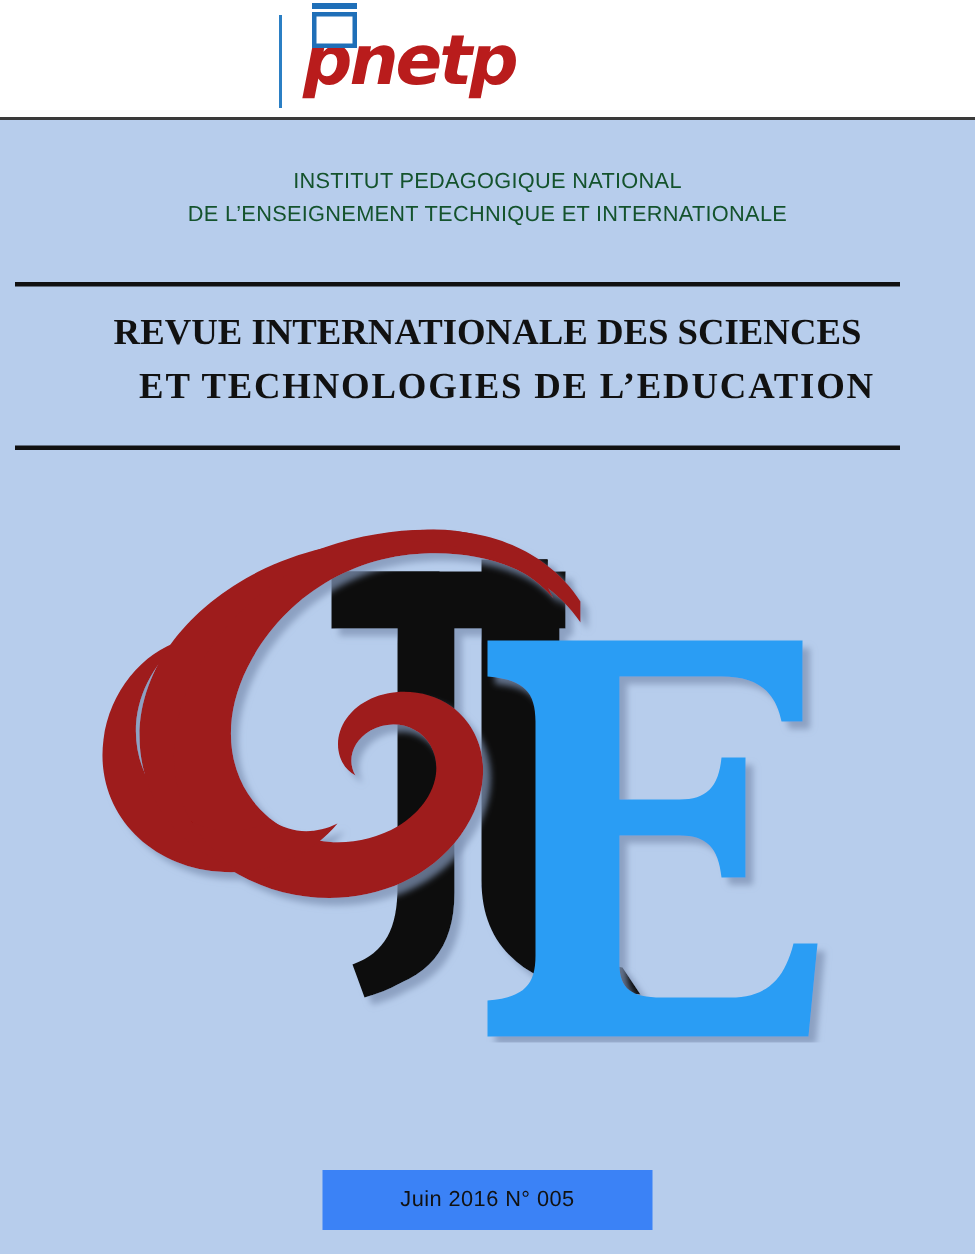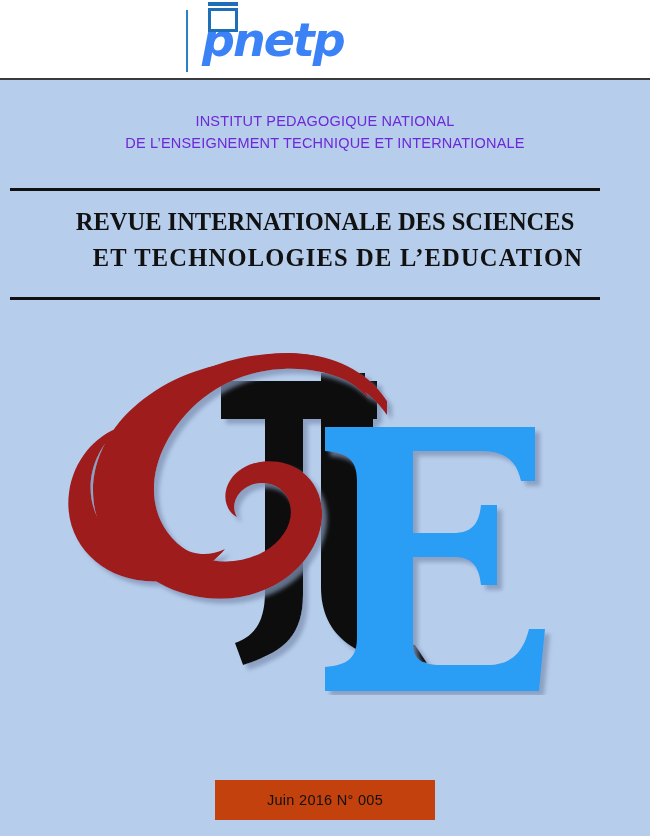--- a/index.html
+++ b/index.html
@@ -40,21 +40,21 @@
   }
   .logo-text {
     position: absolute;
     left: 16px;
     top: 8px;
     font-family: "DejaVu Sans", sans-serif;
     font-weight: bold;
     font-style: italic;
     font-size: 46px;
     letter-spacing: -2px;
-    color: #3b82f6;
+    color: #b91c1c;
     line-height: 52px;
     white-space: nowrap;
   }
   .logo-box {
     position: absolute;
     left: 22px;
     top: 2px;
     width: 30px;
     height: 24px;
     border: 3px solid #1f6fb8;
@@ -80,21 +80,21 @@
   }
 
   .institute {
     position: absolute;
     left: 0;
     top: 30px;
     width: 650px;
     text-align: center;
     font-size: 14.5px;
     line-height: 22px;
-    color: #6d28d9;
+    color: #14532d;
     letter-spacing: 0.2px;
   }
 
   .rule {
     position: absolute;
     left: 10px;
     width: 590px;
     height: 3px;
     background: #111111;
   }
@@ -128,21 +128,21 @@
   }
   .monogram svg { display: block; }
 
   
   .issue-box {
     position: absolute;
     left: 215px;
     top: 700px;
     width: 220px;
     height: 40px;
-    background: #c2410c;
+    background: #3b82f6;
     display: flex;
     align-items: center;
     justify-content: center;
   }
   .issue-text {
     font-size: 14.5px;
     color: #111111;
     letter-spacing: 0.3px;
   }
 </style>

